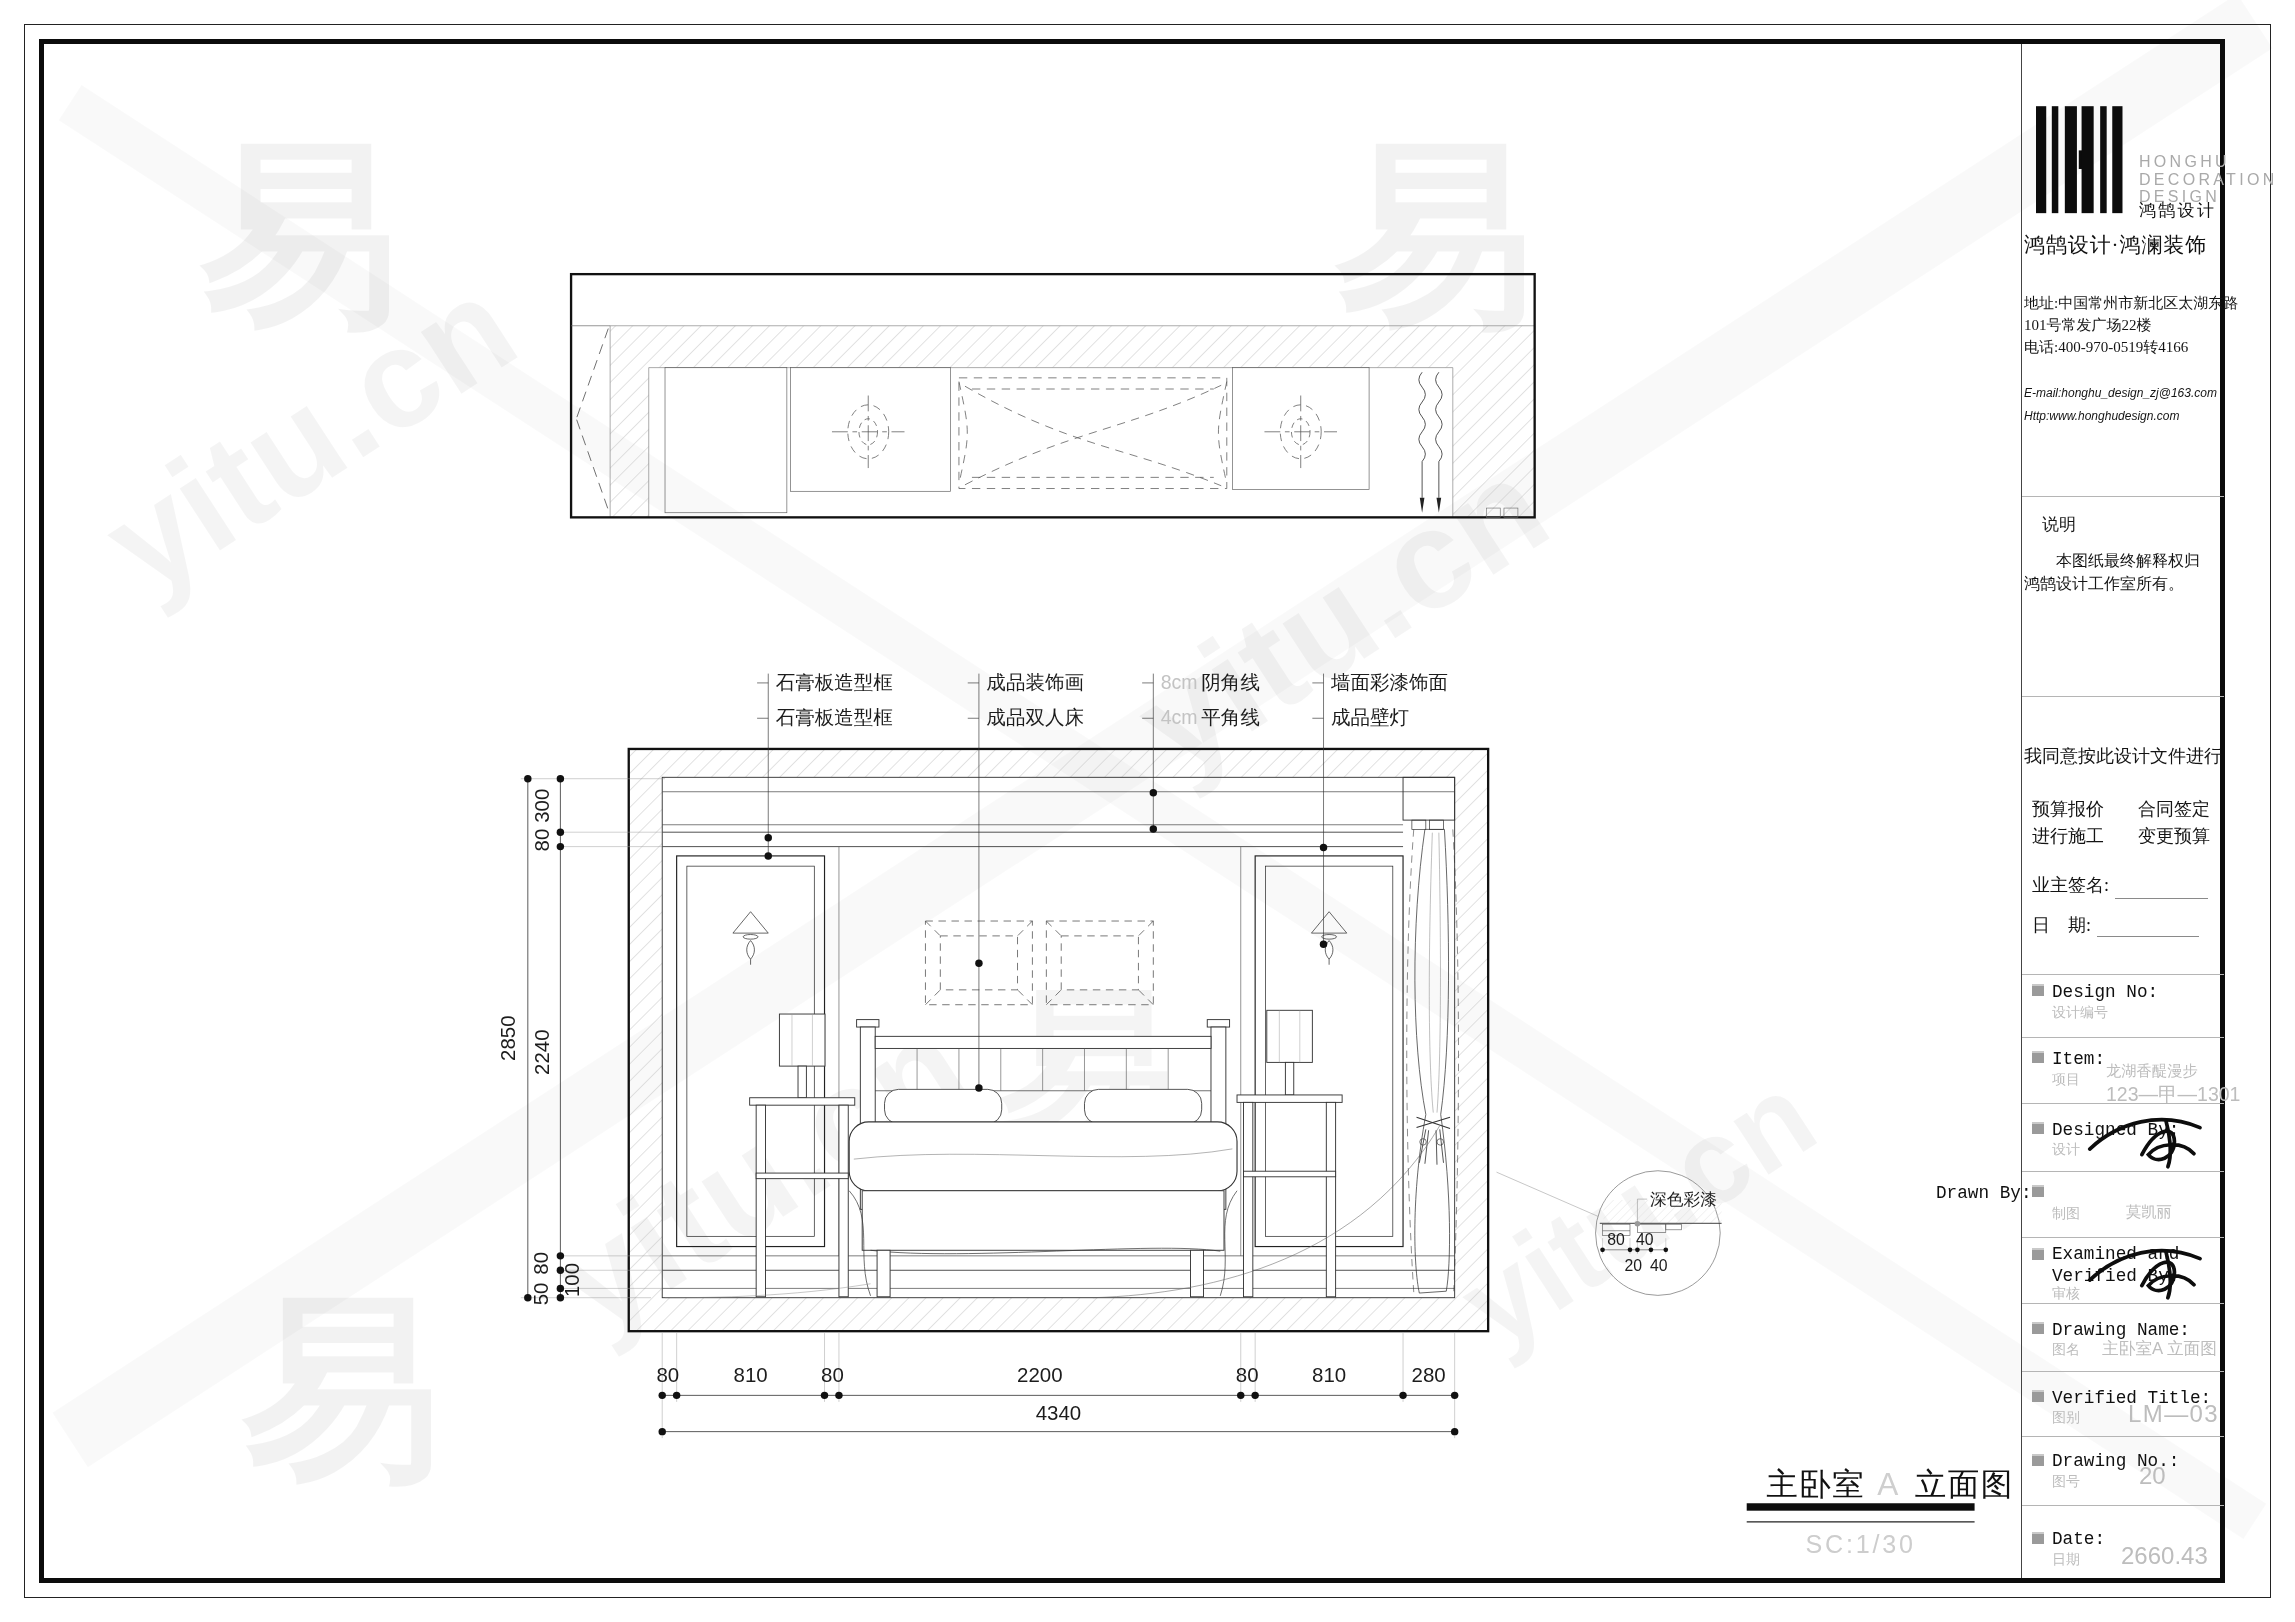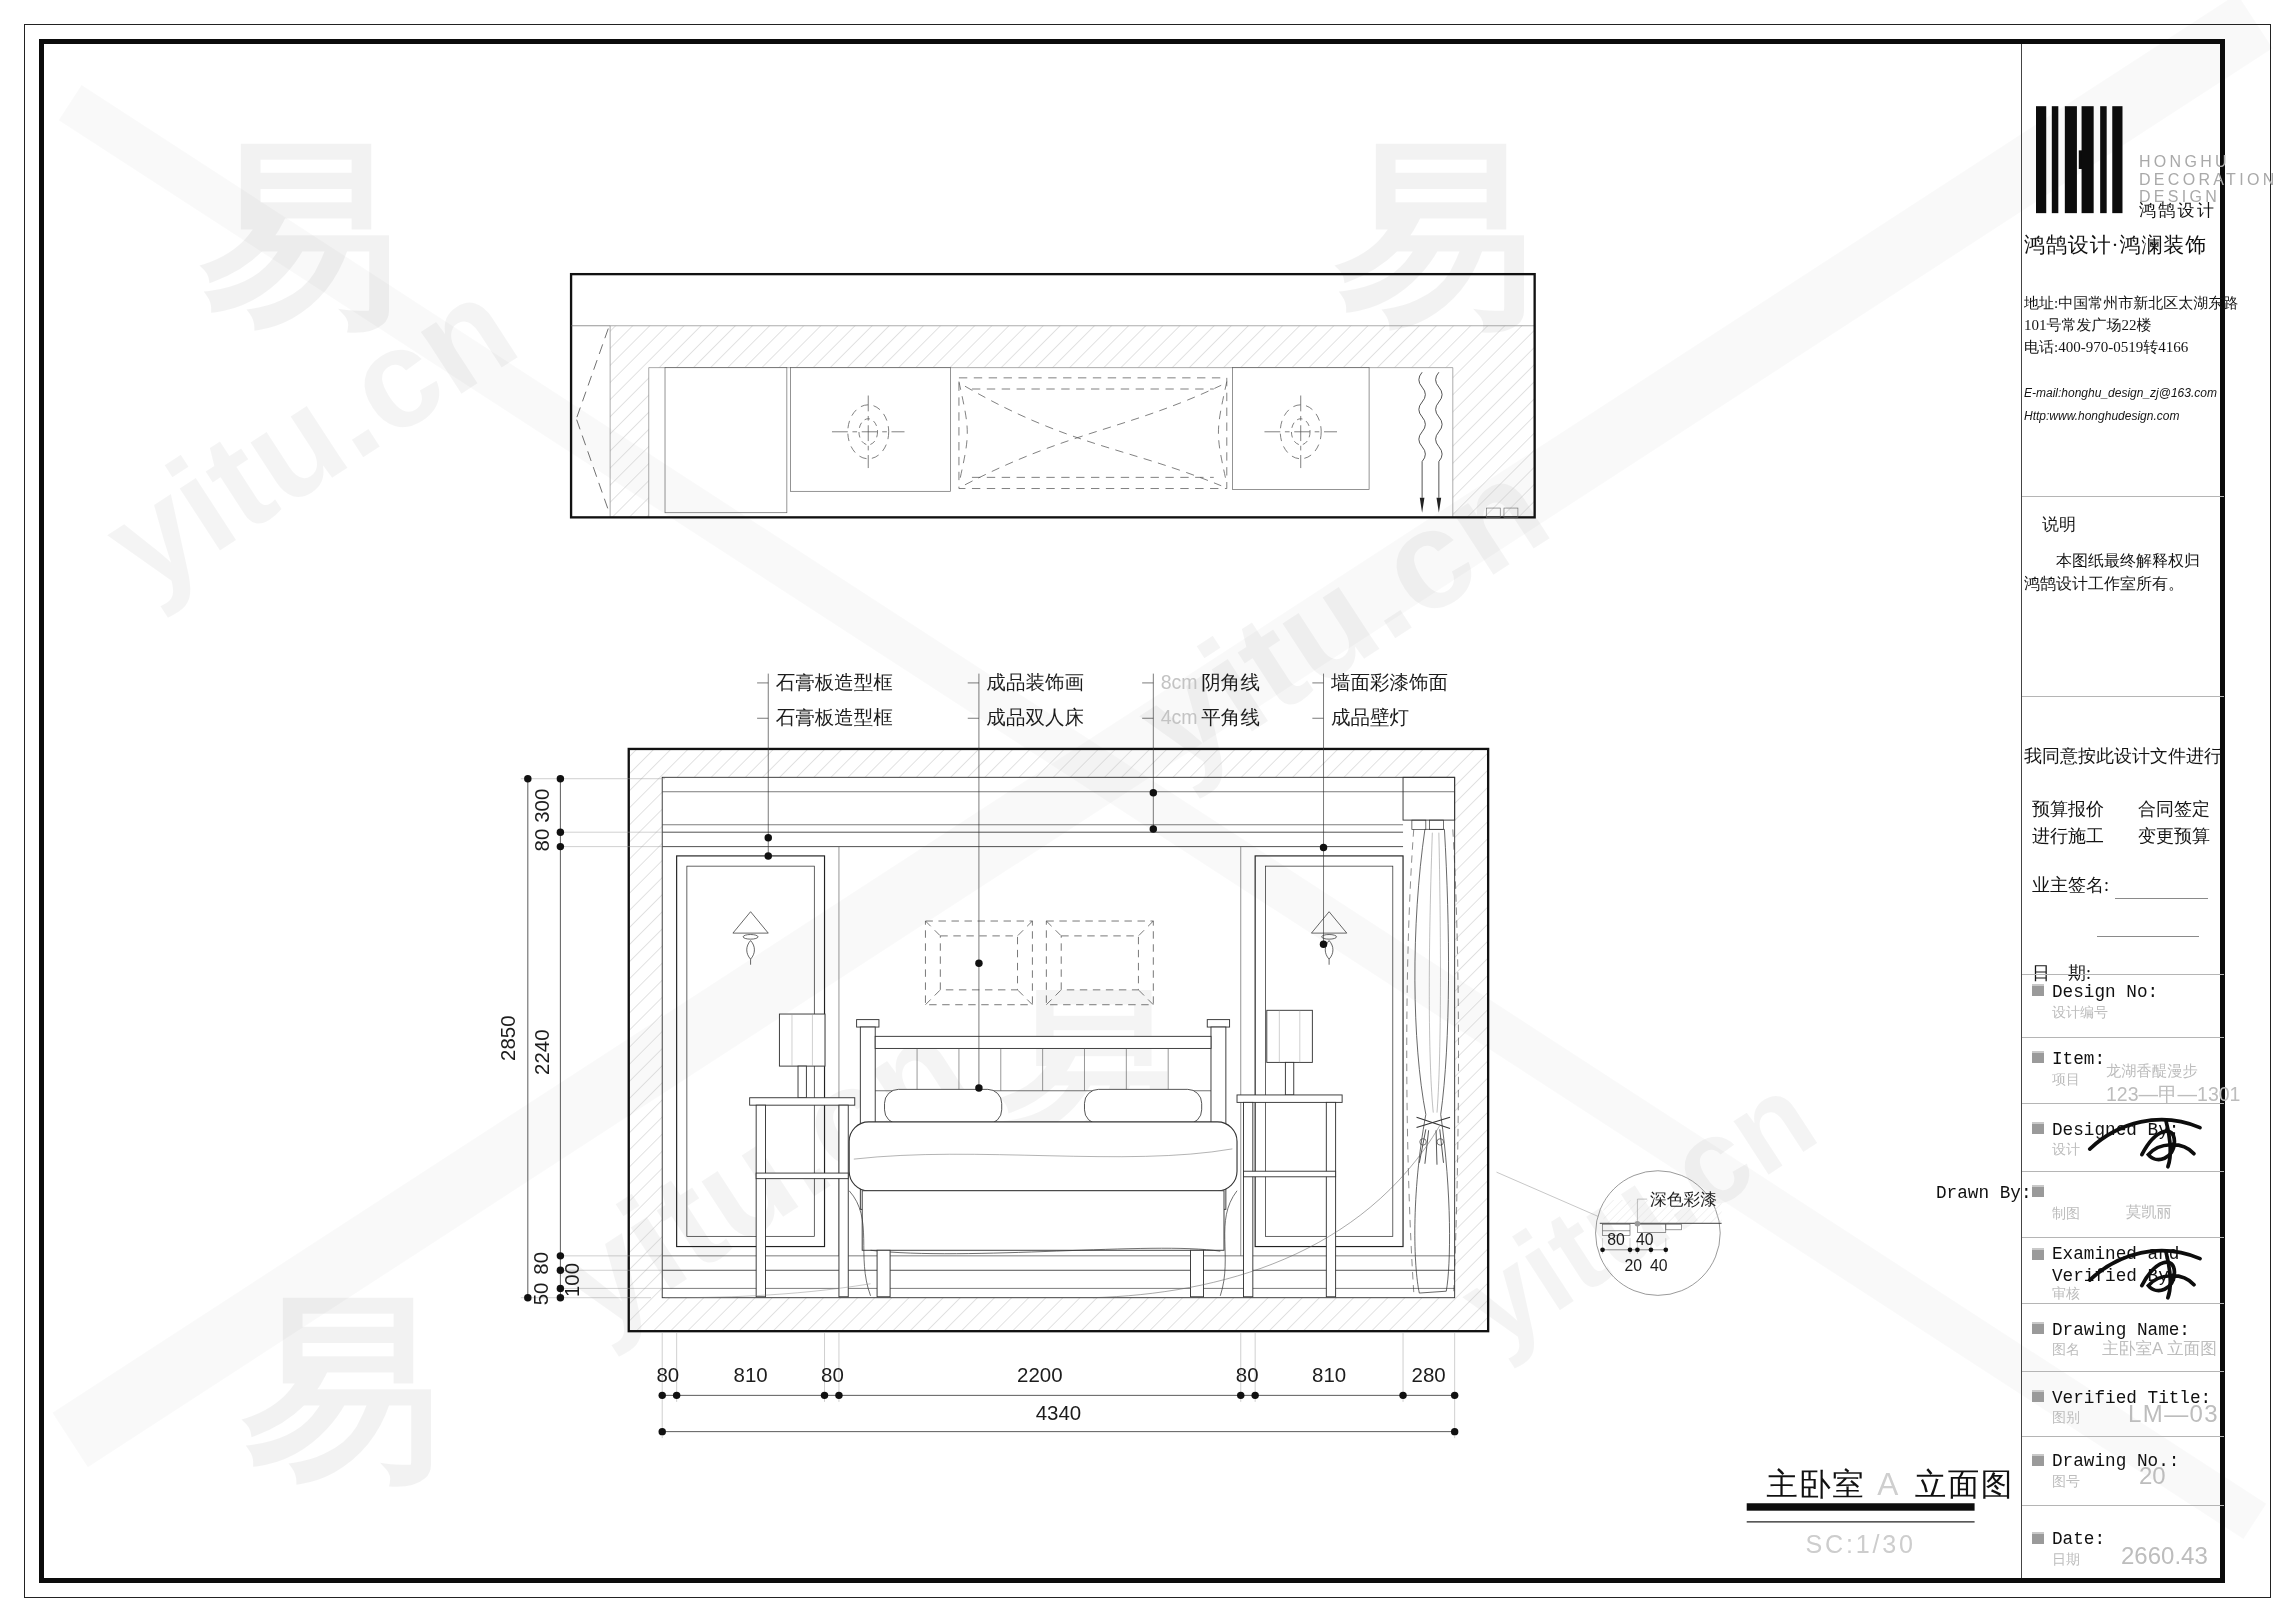--- a/index.html
+++ b/index.html
@@ -439,21 +439,21 @@
 
     <div class="hr" style="top:696px;"></div>
 
     <div class="tb agree" style="left:2024px; top:745px;">我同意按此设计文件进行</div>
     <div class="tb agree" style="left:2032px; top:798px;">预算报价</div>
     <div class="tb agree" style="left:2138px; top:798px;">合同签定</div>
     <div class="tb agree" style="left:2032px; top:825px;">进行施工</div>
     <div class="tb agree" style="left:2138px; top:825px;">变更预算</div>
     <div class="tb agree" style="left:2032px; top:874px;">业主签名:</div>
     <div class="uline" style="left:2115px; top:898px; width:93px;"></div>
-    <div class="tb agree pre" style="left:2032px; top:914px;margin-top:48px;">日    期:</div>
+    <div class="tb agree pre" style="left:2032px; top:914px;">日    期:</div>
     <div class="uline" style="left:2097px; top:936px; width:102px;"></div>
 
     <div class="hr" style="top:974px;"></div>
 
     <div class="sq" style="top:984px;"></div>
     <div class="tb fld-en" style="left:2052px; top:981px;">Design No:</div>
     <div class="tb fld-cn" style="left:2052px; top:1004px;">设计编号</div>
 
     <div class="hr" style="top:1037px;"></div>
 

